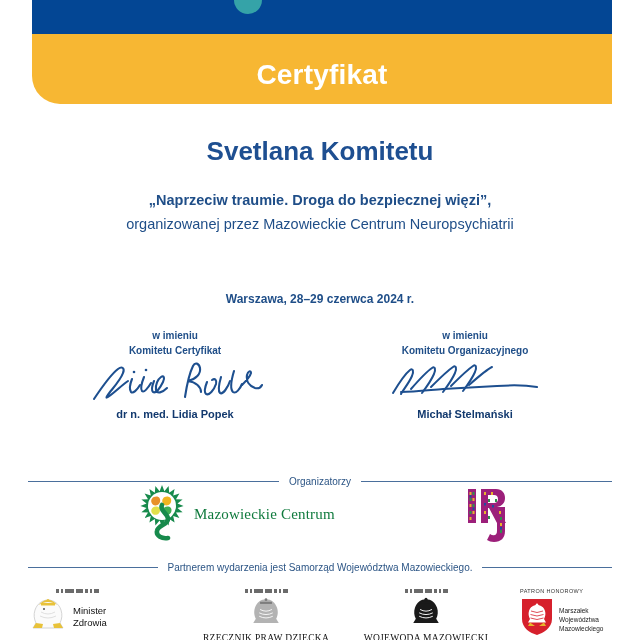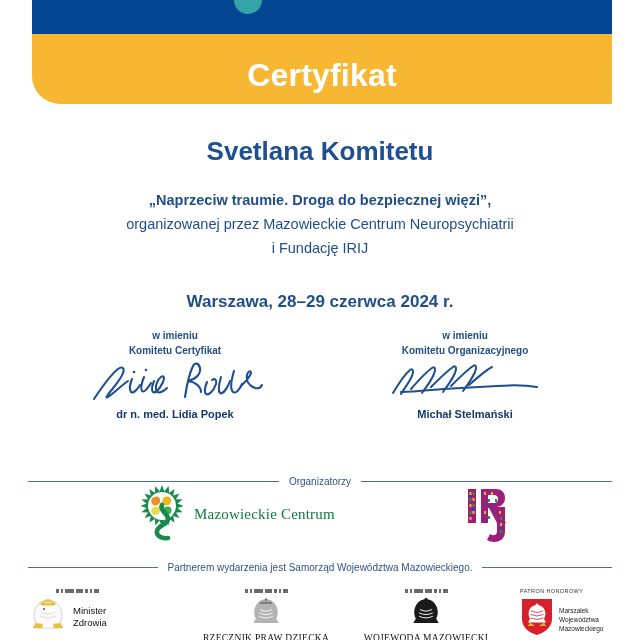--- a/index.html
+++ b/index.html
@@ -52,21 +52,21 @@
   .banner-title {
     position: absolute;
     left: 0;
     top: 34px;
     width: 580px;
     height: 82px;
     display: flex;
     align-items: center;
     justify-content: center;
     color: #ffffff;
-    font-size: 32px;
+    font-size: 28px;
     font-weight: bold;
     letter-spacing: 0.2px;
   }
 
   
   .recipient {
     position: absolute;
     left: 0;
     top: 136px;
     width: 640px;
@@ -90,21 +90,21 @@
     font-weight: bold;
   }
 
   .place-date {
     position: absolute;
     left: 0;
     top: 292px;
     width: 640px;
     text-align: center;
     color: #1f4e88;
-    font-size: 17px;
+    font-size: 12px;
     font-weight: bold;
   }
 
   
   .sig-row {
     position: absolute;
     left: 60px;
     top: 328px;
     width: 520px;
     display: flex;
@@ -251,21 +251,20 @@
   <div class="banner-circle"></div>
   <div class="banner-yellow"></div>
   <div class="banner-title">Certyfikat</div>
 </div>
 
 <div class="recipient">Svetlana Komitetu</div>
 
 <div class="body-text">
   <div class="strong">„Naprzeciw traumie. Droga do bezpiecznej więzi”,</div>
   <div>organizowanej przez Mazowieckie Centrum Neuropsychiatrii</div>
-  <div>i Fundację IRIJ</div>
 </div>
 
 <div class="place-date">Warszawa, 28–29 czerwca 2024 r.</div>
 
 <div class="sig-row">
 
   <div class="sig-col">
     <div class="sig-role">w imieniu</div>
     <div class="sig-role">Komitetu Certyfikat</div>
     <div class="sig-mark">

